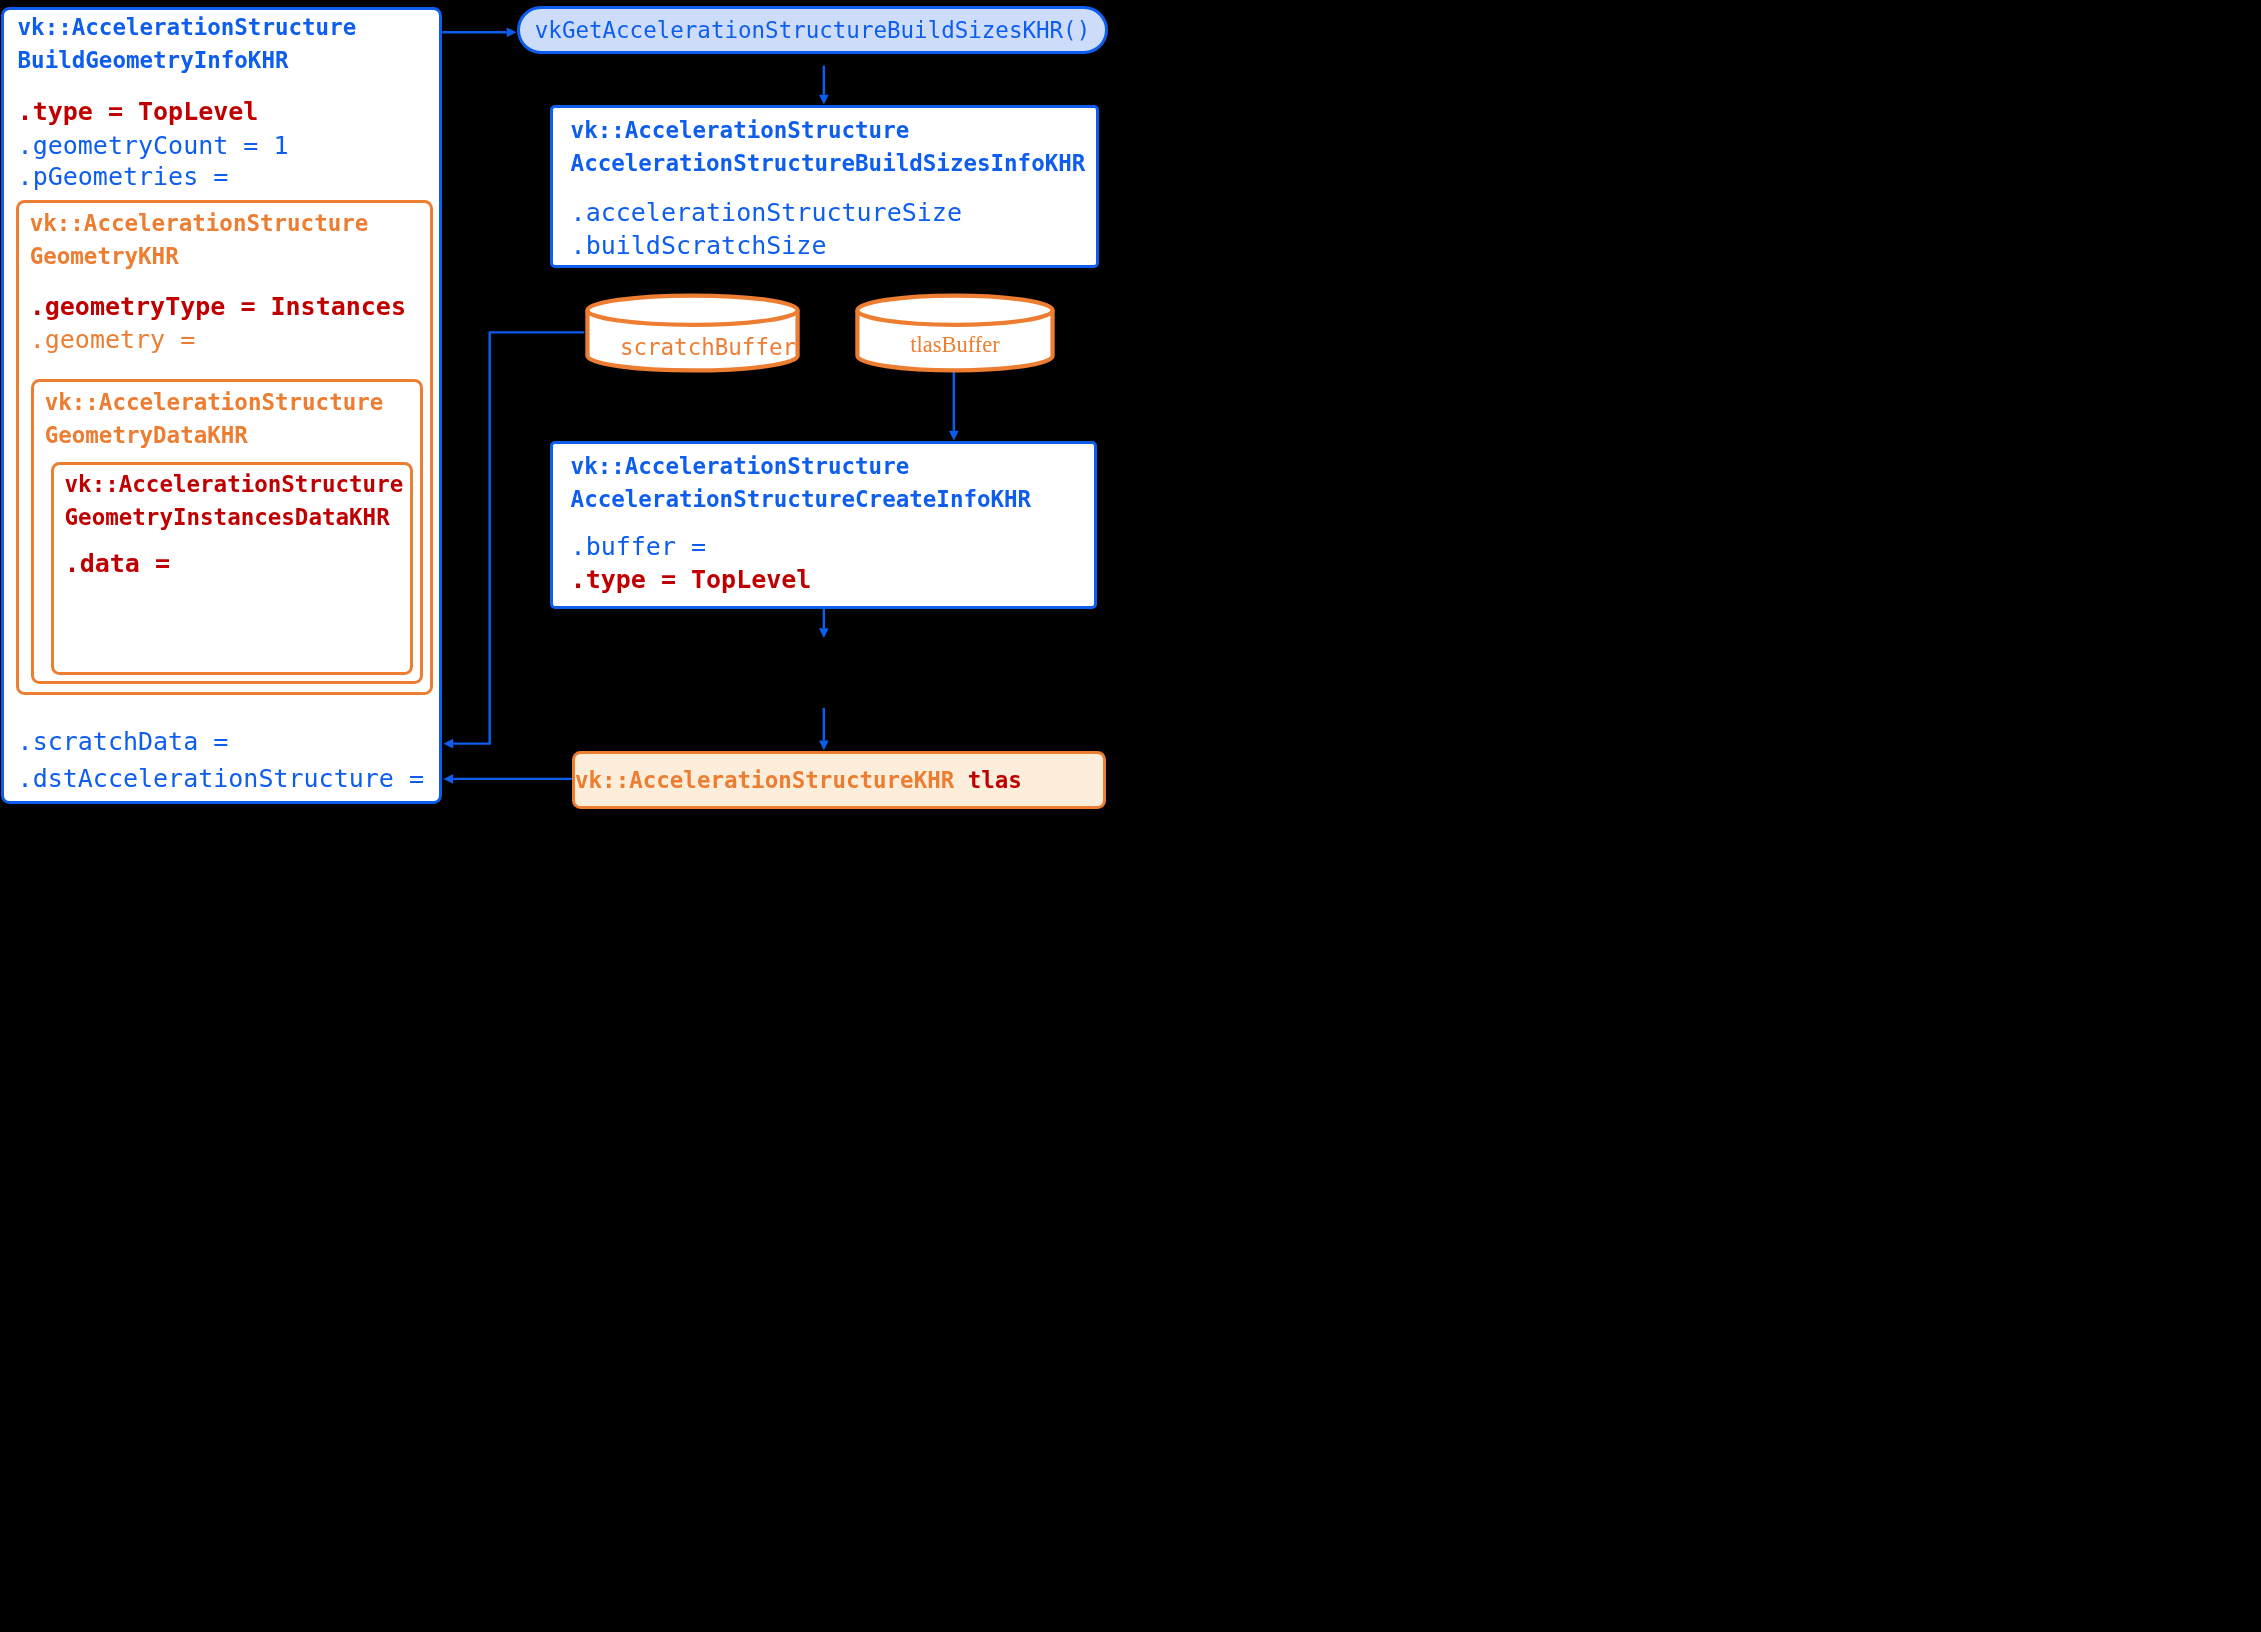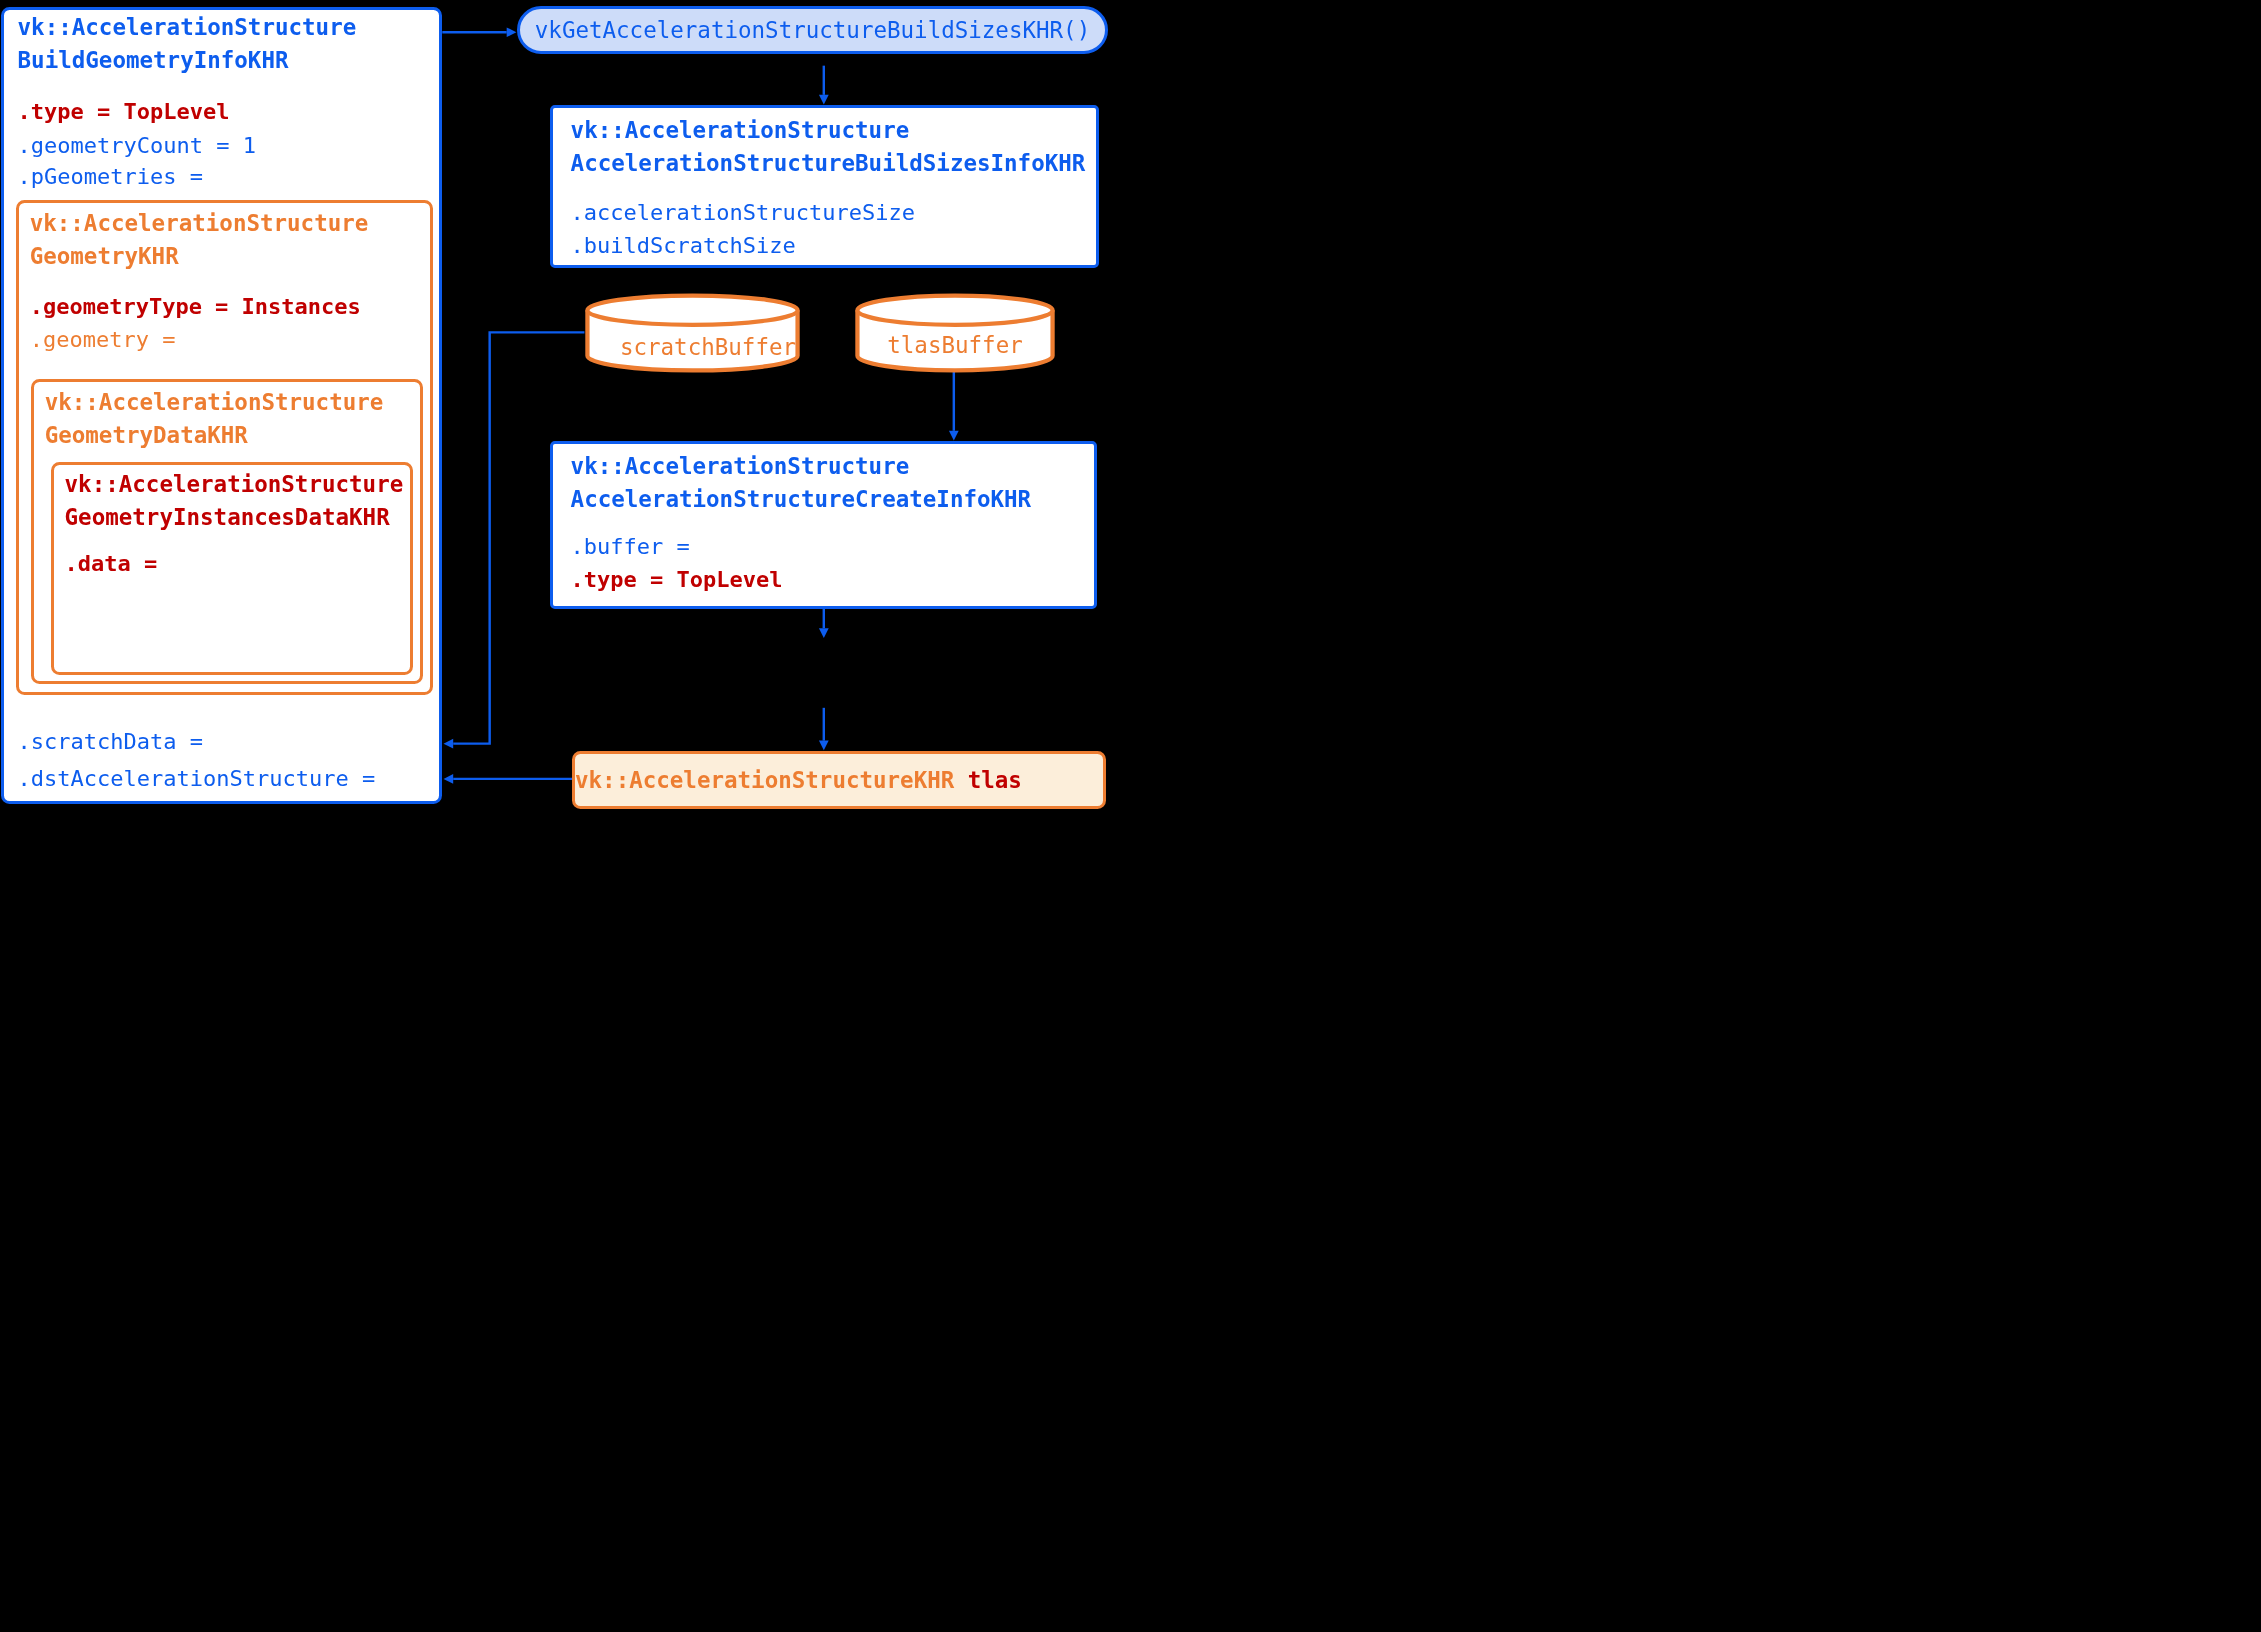--- a/index.html
+++ b/index.html
@@ -12,21 +12,21 @@
   }
   .connector-layer{position:absolute;left:0;top:0;z-index:1;pointer-events:none;}
   .connector-layer path.wire{fill:none;stroke:var(--blue);stroke-width:4px;}
   .connector-layer path.head{fill:var(--blue);stroke:none;}
   .box{position:absolute;box-sizing:border-box;background:#fff;z-index:2;padding-left:28px;}
   .b-blue{border:3.6px solid var(--blue);}
   .b-orange{border:3.6px solid var(--orange);}
   .r14{border-radius:8.5px;}
   .r6{border-radius:4.9px;}
   .title{position:absolute;font-size:22.5px;font-weight:bold;line-height:33px;white-space:pre-line;}
-  .line{position:absolute;font-size:22px;line-height:33px;white-space:pre;}
+  .line{position:absolute;font-size:25px;line-height:33px;white-space:pre;}
   .bold{font-weight:bold;}
   .c-blue{color:var(--blue);}
   .c-orange{color:var(--orange);}
   .c-red{color:var(--dark-red);}
   .pill{
     position:absolute;box-sizing:border-box;z-index:2;
     background:var(--light-blue);border:3.6px solid var(--blue);
     display:flex;align-items:center;justify-content:center;
     color:var(--blue);font-size:22.5px;white-space:pre;
   }
@@ -124,21 +124,21 @@
       <ellipse cx="176.5" cy="28" rx="172.5" ry="24"></ellipse>
     </svg>
     <div class="lbl c-orange" style="top:27px;padding-left:31px;">scratchBuffer</div>
   </div>
 
   <div class="cyl" style="left:855px;top:293px;width:200px;height:80px;">
     <svg width="200" height="80" viewBox="0 0 329 131">
       <path d="M4,28 L4,103 A160.5,24 0 0 0 325,103 L325,28"></path>
       <ellipse cx="164.5" cy="28" rx="160.5" ry="24"></ellipse>
     </svg>
-    <div class="lbl c-orange" style="top:23px;">tlasBuffer</div>
+    <div class="lbl c-orange" style="top:23px;font-family:Liberation Serif, serif;">tlasBuffer</div>
   </div>
 
   <div class="box b-blue r6" style="left:550px;top:441px;width:547px;height:168px;">
     <div class="title c-blue" style="left:17.6px;top:5.5px;">vk::AccelerationStructure
 AccelerationStructureCreateInfoKHR</div>
     <div class="line c-blue" style="left:17.6px;top:86px;">.buffer =</div>
     <div class="line c-red bold" style="left:17.6px;top:119px;">.type = TopLevel</div>
   </div>
 
 

